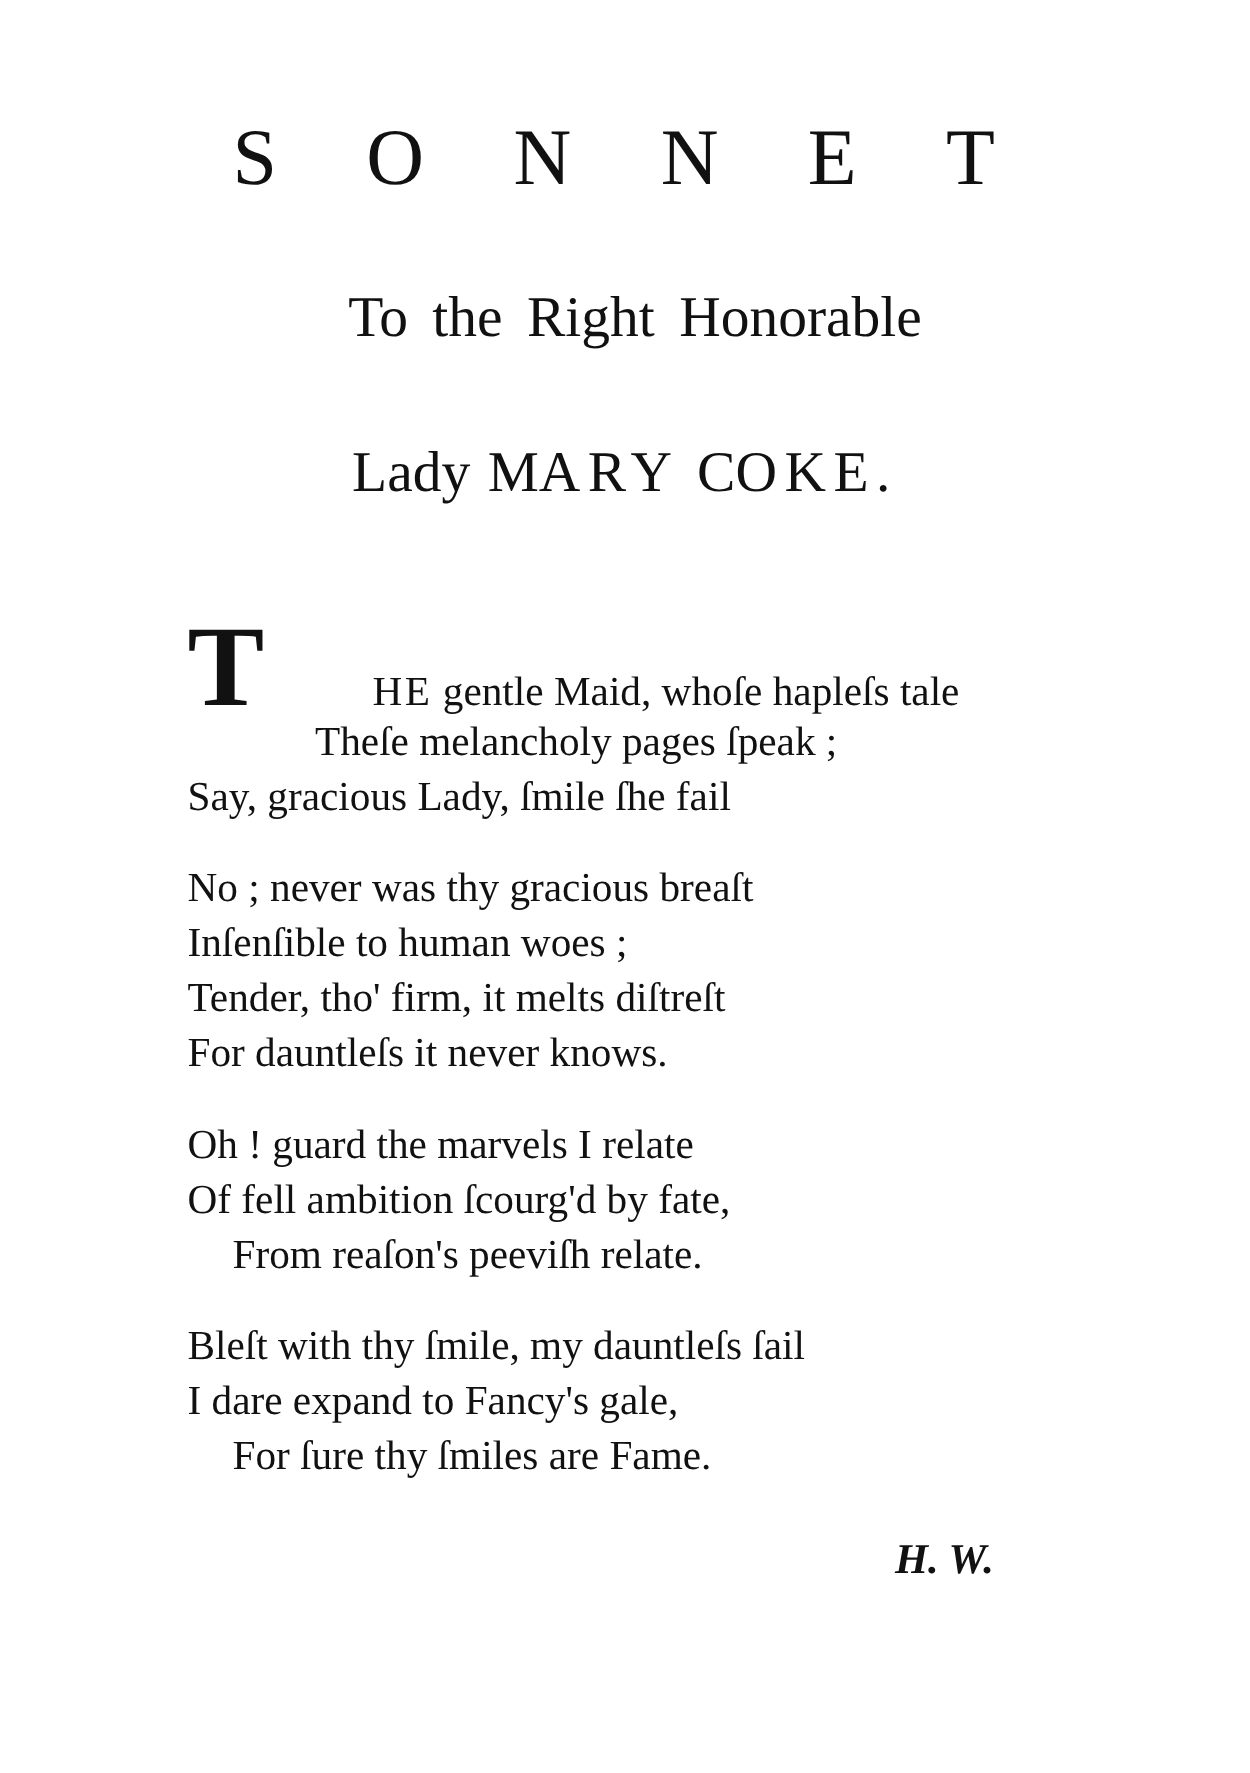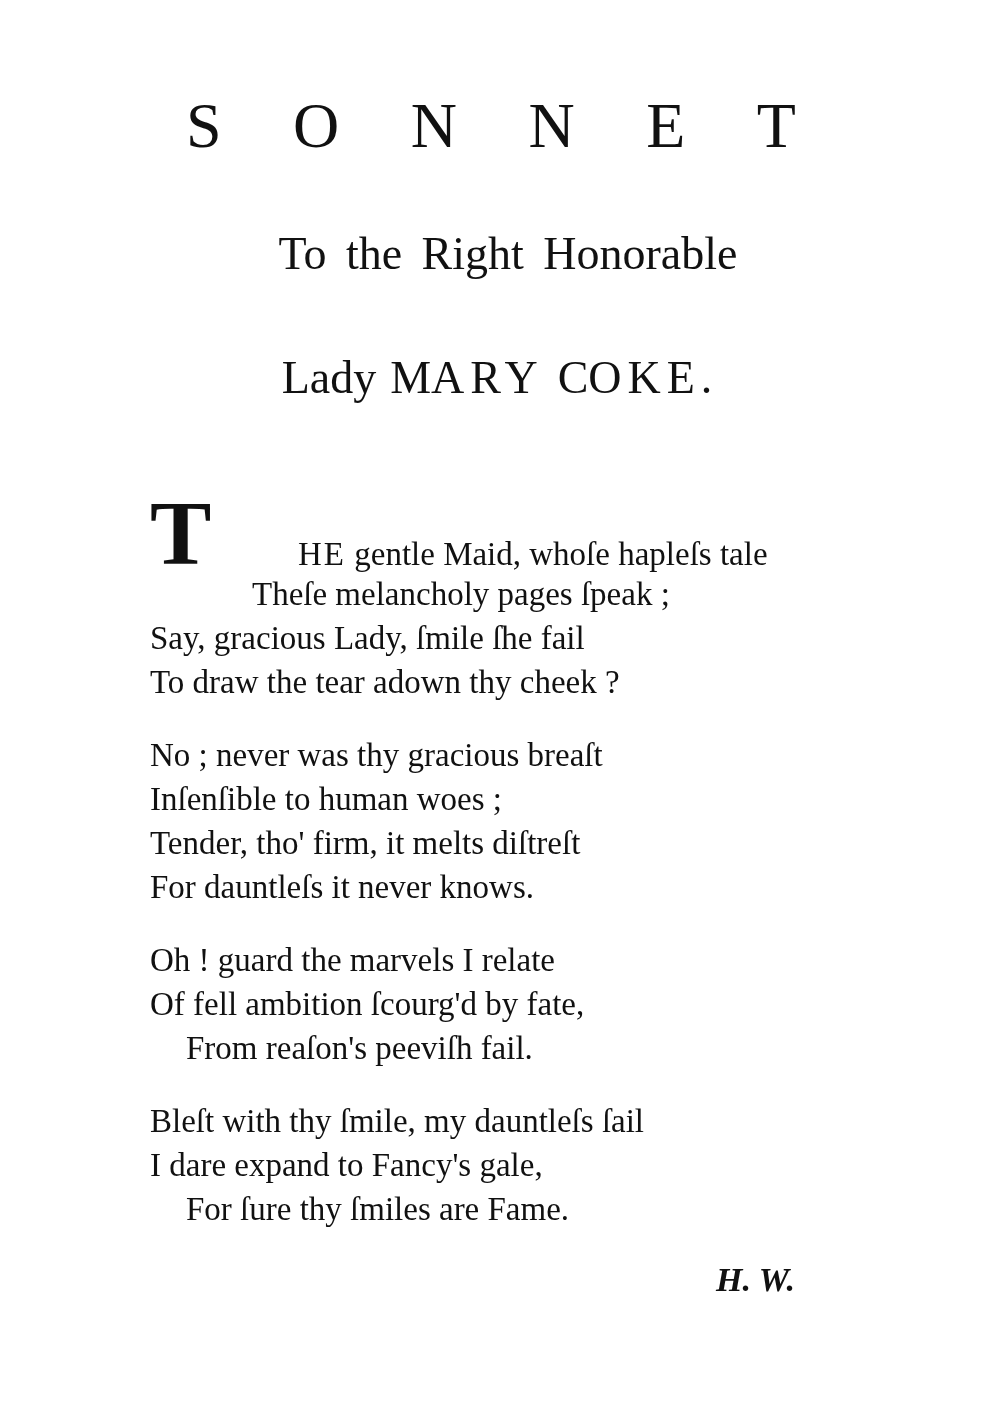--- a/index.html
+++ b/index.html
@@ -89,21 +89,20 @@
 
     .signature {
       position: absolute;
       top: 1226px;
       left: 716px;
       font-family: "Liberation Serif", serif;
       font-style: italic;
       font-size: 34px;
       line-height: 44px;
       font-weight: bold;
-      margin-top: 32px;
     }
   </style>
 </head>
 <body>
 
 <div class="page">
 
   <div class="title">
     <span>S</span>
     <span>O</span>
@@ -120,34 +119,33 @@
   </div>
 
   <div class="poem">
 
     <div class="stanza">
       <div class="line first-line">
         <span class="dropcap">T</span><span class="first-caps">HE</span><span> gentle Maid, whoſe hapleſs tale</span>
       </div>
       <div class="line indent-2">Theſe melancholy pages ſpeak ;</div>
       <div class="line">Say, gracious Lady, ſmile ſhe fail</div>
-      <div class="line">To draw the tear adown thy cheek ?</div>
     </div>
 
     <div class="stanza">
       <div class="line">No ; never was thy gracious breaſt</div>
       <div class="line">Inſenſible to human woes ;</div>
       <div class="line">Tender, tho' firm, it melts diſtreſt</div>
       <div class="line">For dauntleſs it never knows.</div>
     </div>
 
     <div class="stanza">
       <div class="line">Oh ! guard the marvels I relate</div>
       <div class="line">Of fell ambition ſcourg'd by fate,</div>
-      <div class="line indent">From reaſon's peeviſh fail.</div>
+      <div class="line indent">From reaſon's peeviſh relate.</div>
     </div>
 
     <div class="stanza">
       <div class="line">Bleſt with thy ſmile, my dauntleſs ſail</div>
       <div class="line">I dare expand to Fancy's gale,</div>
       <div class="line indent">For ſure thy ſmiles are Fame.</div>
     </div>
 
   </div>
 

